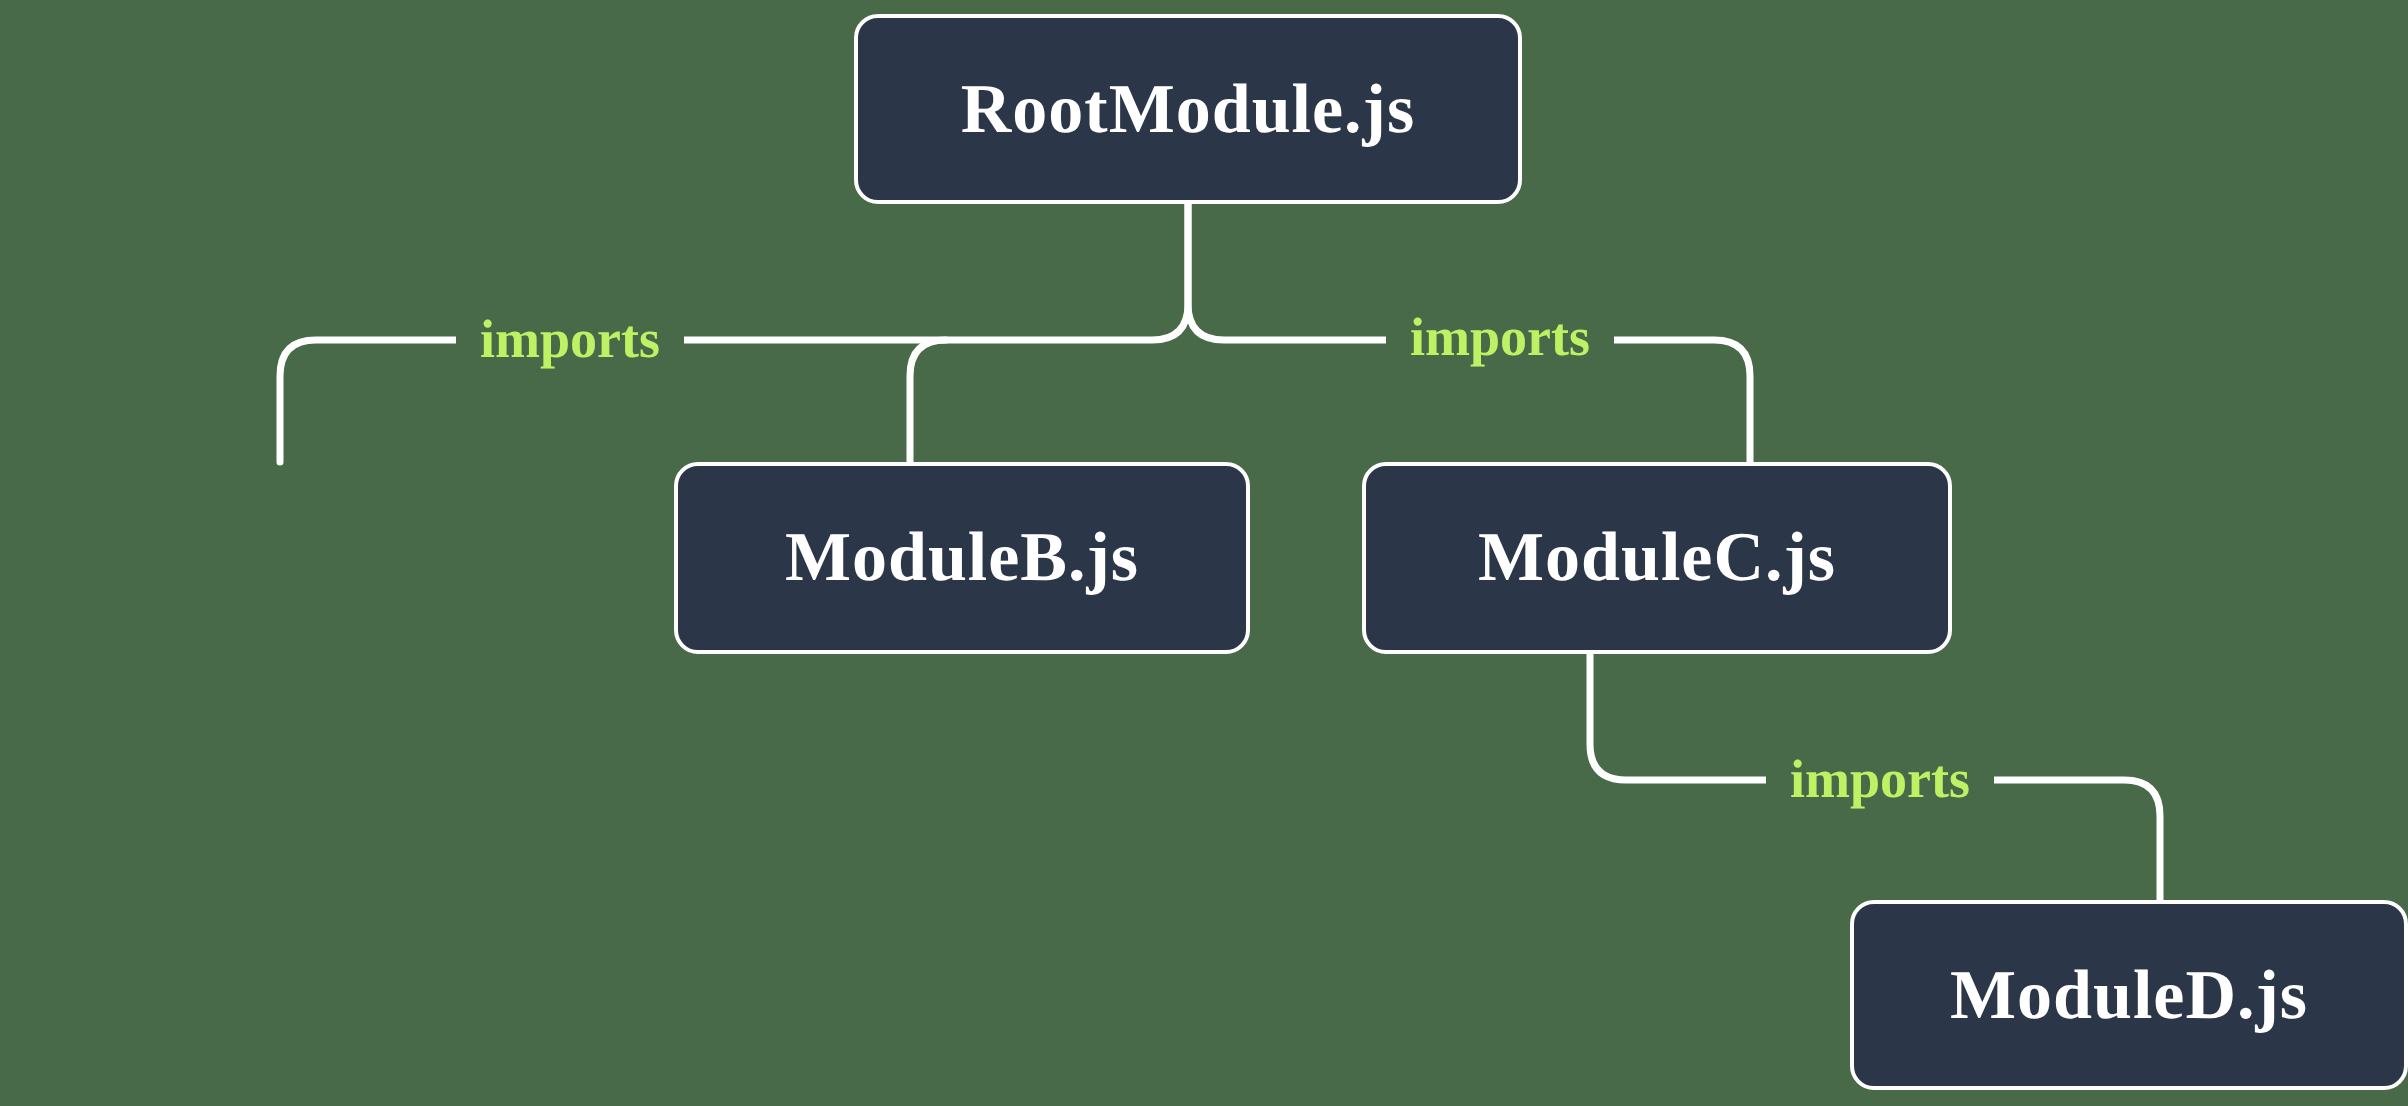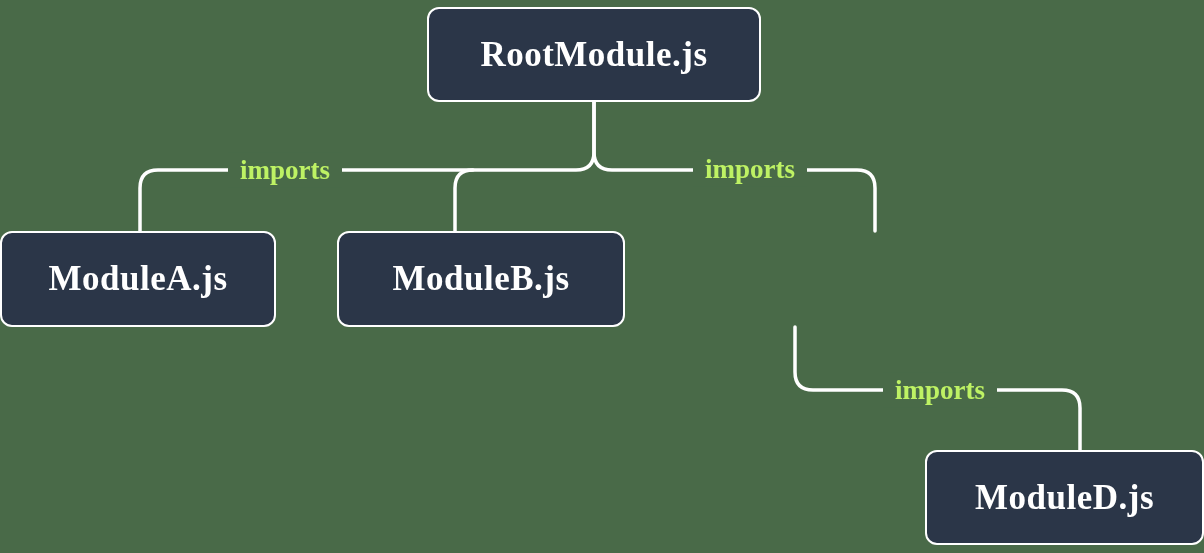--- a/index.html
+++ b/index.html
@@ -75,28 +75,28 @@
 
     <path d="M 594 102 V 152 Q 594 170 612 170 H 857 Q 875 170 875 188 V 231"></path>
 
     <path d="M 795 327 V 372 Q 795 390 813 390 H 1062 Q 1080 390 1080 408 V 450"></path>
   </svg>
 
   <div class="node" id="node-root">
     <span>RootModule.js</span>
   </div>
 
-  <div class="node" id="node-moduleA">
-    <span>ModuleA.js</span>
-  </div>
 
   <div class="node" id="node-moduleB">
     <span>ModuleB.js</span>
   </div>
 
+  <div class="node" id="node-moduleC">
+    <span>ModuleC.js</span>
+  </div>
 
   <div class="node" id="node-moduleD">
     <span>ModuleD.js</span>
   </div>
 
   <div class="edge-label" id="edge-label-left">imports</div>
 
   <div class="edge-label" id="edge-label-right">imports</div>
 
   <div class="edge-label" id="edge-label-bottom">imports</div>

